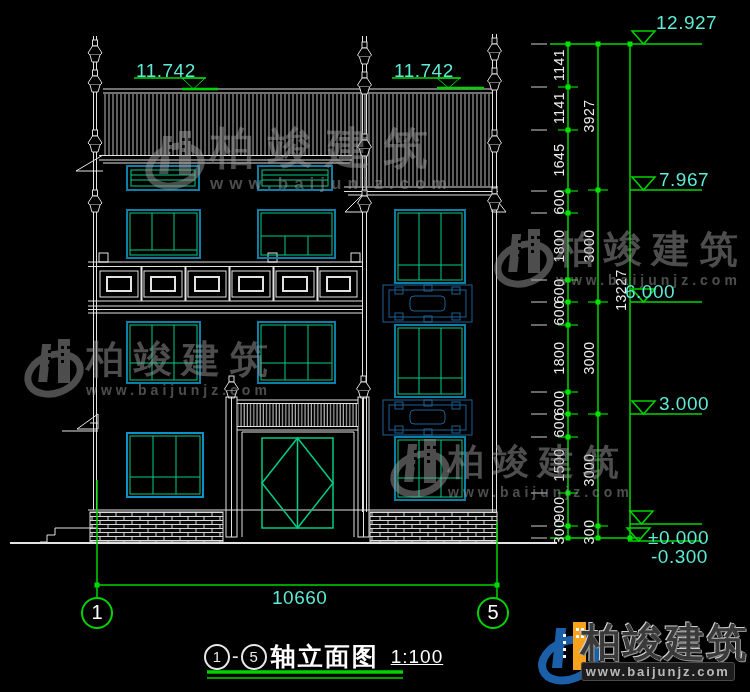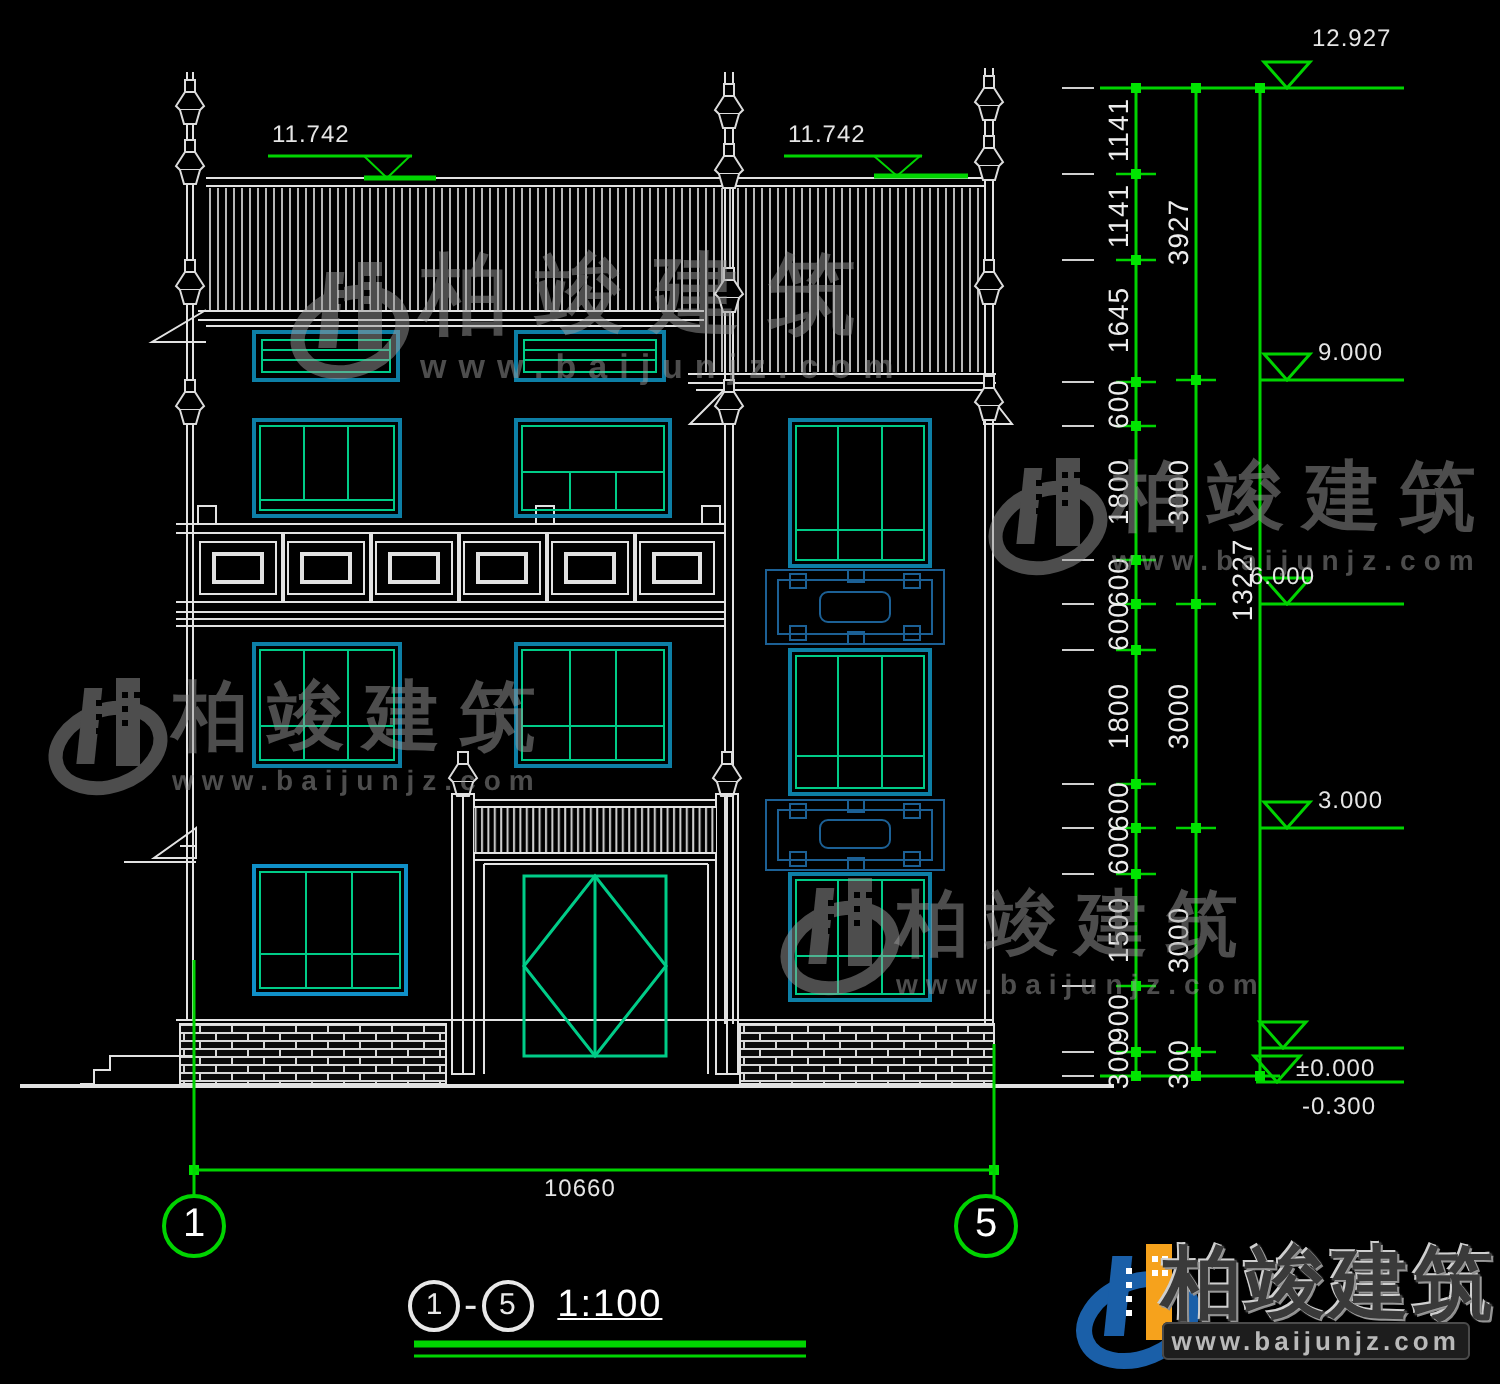--- a/index.html
+++ b/index.html
@@ -1,19 +1,19 @@
 <!DOCTYPE html>
 <html><head>
 <meta charset="utf-8">
 <style>
   html,body{margin:0;padding:0;background:#000;}
   #canvas{position:relative;width:750px;height:692px;background:#000;overflow:hidden;
           font-family:"Liberation Sans",sans-serif;}
   svg{position:absolute;left:0;top:0;}
-  .lbl{position:absolute;color:#e5e5e5;font-size:12px;white-space:nowrap;letter-spacing:.5px;}
+  .lbl{position:absolute;color:#5eead4;font-size:19px;white-space:nowrap;letter-spacing:.5px;}
   .vdim{position:absolute;width:60px;color:#ededed;font-size:14px;text-align:center;
         transform:rotate(-90deg);white-space:nowrap;letter-spacing:.5px;}
   .axisnum{position:absolute;width:30px;text-align:center;color:#fff;font-size:20px;}
   
   .wm{position:absolute;display:flex;align-items:flex-start;opacity:.5;color:#9a9a9a;}
   .wm .txt{display:flex;flex-direction:column;}
   .wm .chars{font-weight:bold;line-height:1;white-space:nowrap;}
   .wm .site{font-weight:bold;white-space:nowrap;}
   
   .brandlogo{position:absolute;left:538px;top:616px;display:flex;align-items:center;}
@@ -396,21 +396,21 @@
         <rect x="41" y="8" width="3" height="3" fill="#fff"></rect>
       <rect x="36" y="15" width="3" height="3" fill="#fff"></rect>
         <rect x="41" y="15" width="3" height="3" fill="#fff"></rect>
     </g>
   </svg>
 
   <div class="lbl" style="left:136px;top:60px;">11.742</div>
   <div class="lbl" style="left:394px;top:60px;">11.742</div>
 
   <div class="lbl" style="left:656px;top:12px;">12.927</div>
-  <div class="lbl" style="left:659px;top:169px;">9.000</div>
+  <div class="lbl" style="left:659px;top:169px;">7.967</div>
   <div class="lbl" style="left:625px;top:281px;">6.000</div>
   <div class="lbl" style="left:659px;top:393px;text-align:center;">3.000</div>
   <div class="lbl" style="left:648px;top:527px;">±0.000</div>
   <div class="lbl" style="left:651px;top:546px;">-0.300</div>
 
   <div class="vdim" style="left:529px;top:57px;">1141</div>
   <div class="vdim" style="left:529px;top:100px;">1141</div>
   <div class="vdim" style="left:529px;top:152px;">1645</div>
   <div class="vdim" style="left:529px;top:194px;">600</div>
   <div class="vdim" style="left:529px;top:238px;">1800</div>
@@ -433,20 +433,21 @@
 
   <div class="lbl" style="left:272px;top:587px;">10660</div>
 
   <div class="axisnum" style="left:82px;top:601px;">1</div>
   <div class="axisnum" style="left:478px;top:601px;">5</div>
 
   <div class="title">
     <span class="tcirc">1</span>
     <span class="tdash">-</span>
     <span class="tcirc">5</span>
+    <span class="tname">轴立面图</span>
     <span class="tscale">1:100</span>
   </div>
 
   <div class="wm" style="left:210px;top:126px;">
     <div class="txt">
       <span class="chars" style="font-size:44px;letter-spacing:14px;">柏竣建筑</span>
       <span class="site" style="font-size:17px;letter-spacing:6px;margin-top:4px;">www.baijunjz.com</span>
     </div>
   </div>
   <div class="wm" style="left:556px;top:230px;">

